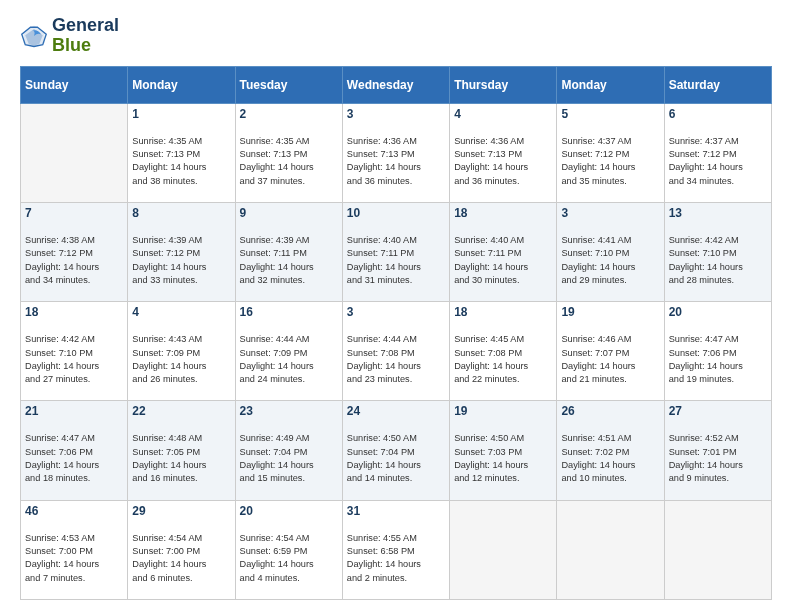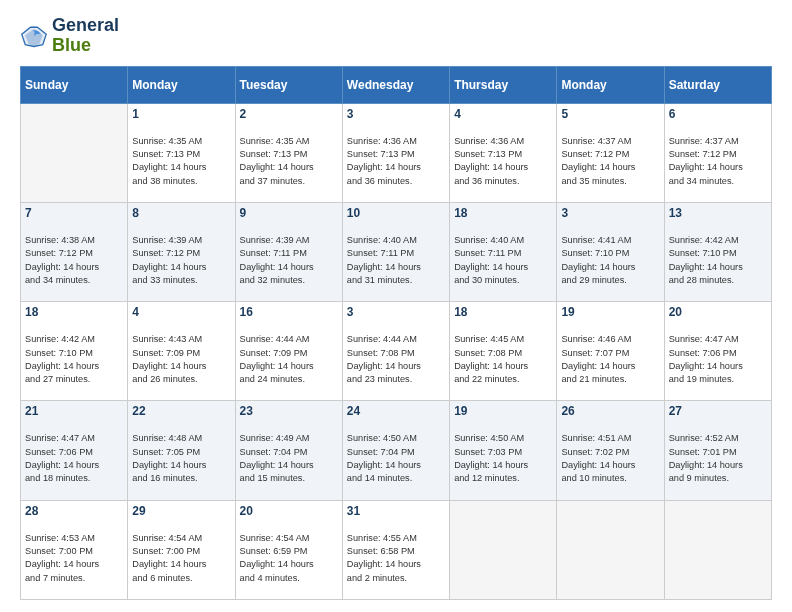--- a/index.html
+++ b/index.html
@@ -248,21 +248,21 @@
             <div class="day-number">26</div>
             <div class="day-info">Sunrise: 4:51 AM<br>Sunset: 7:02 PM<br>Daylight: 14 hours<br>and 10 minutes.</div>
           </td>
           <td>
             <div class="day-number">27</div>
             <div class="day-info">Sunrise: 4:52 AM<br>Sunset: 7:01 PM<br>Daylight: 14 hours<br>and 9 minutes.</div>
           </td>
         </tr>
         <tr>
           <td>
-            <div class="day-number">28</div>
+            <div class="day-number">46</div>
             <div class="day-info">Sunrise: 4:53 AM<br>Sunset: 7:00 PM<br>Daylight: 14 hours<br>and 7 minutes.</div>
           </td>
           <td>
             <div class="day-number">29</div>
             <div class="day-info">Sunrise: 4:54 AM<br>Sunset: 7:00 PM<br>Daylight: 14 hours<br>and 6 minutes.</div>
           </td>
           <td>
             <div class="day-number">20</div>
             <div class="day-info">Sunrise: 4:54 AM<br>Sunset: 6:59 PM<br>Daylight: 14 hours<br>and 4 minutes.</div>
           </td>

